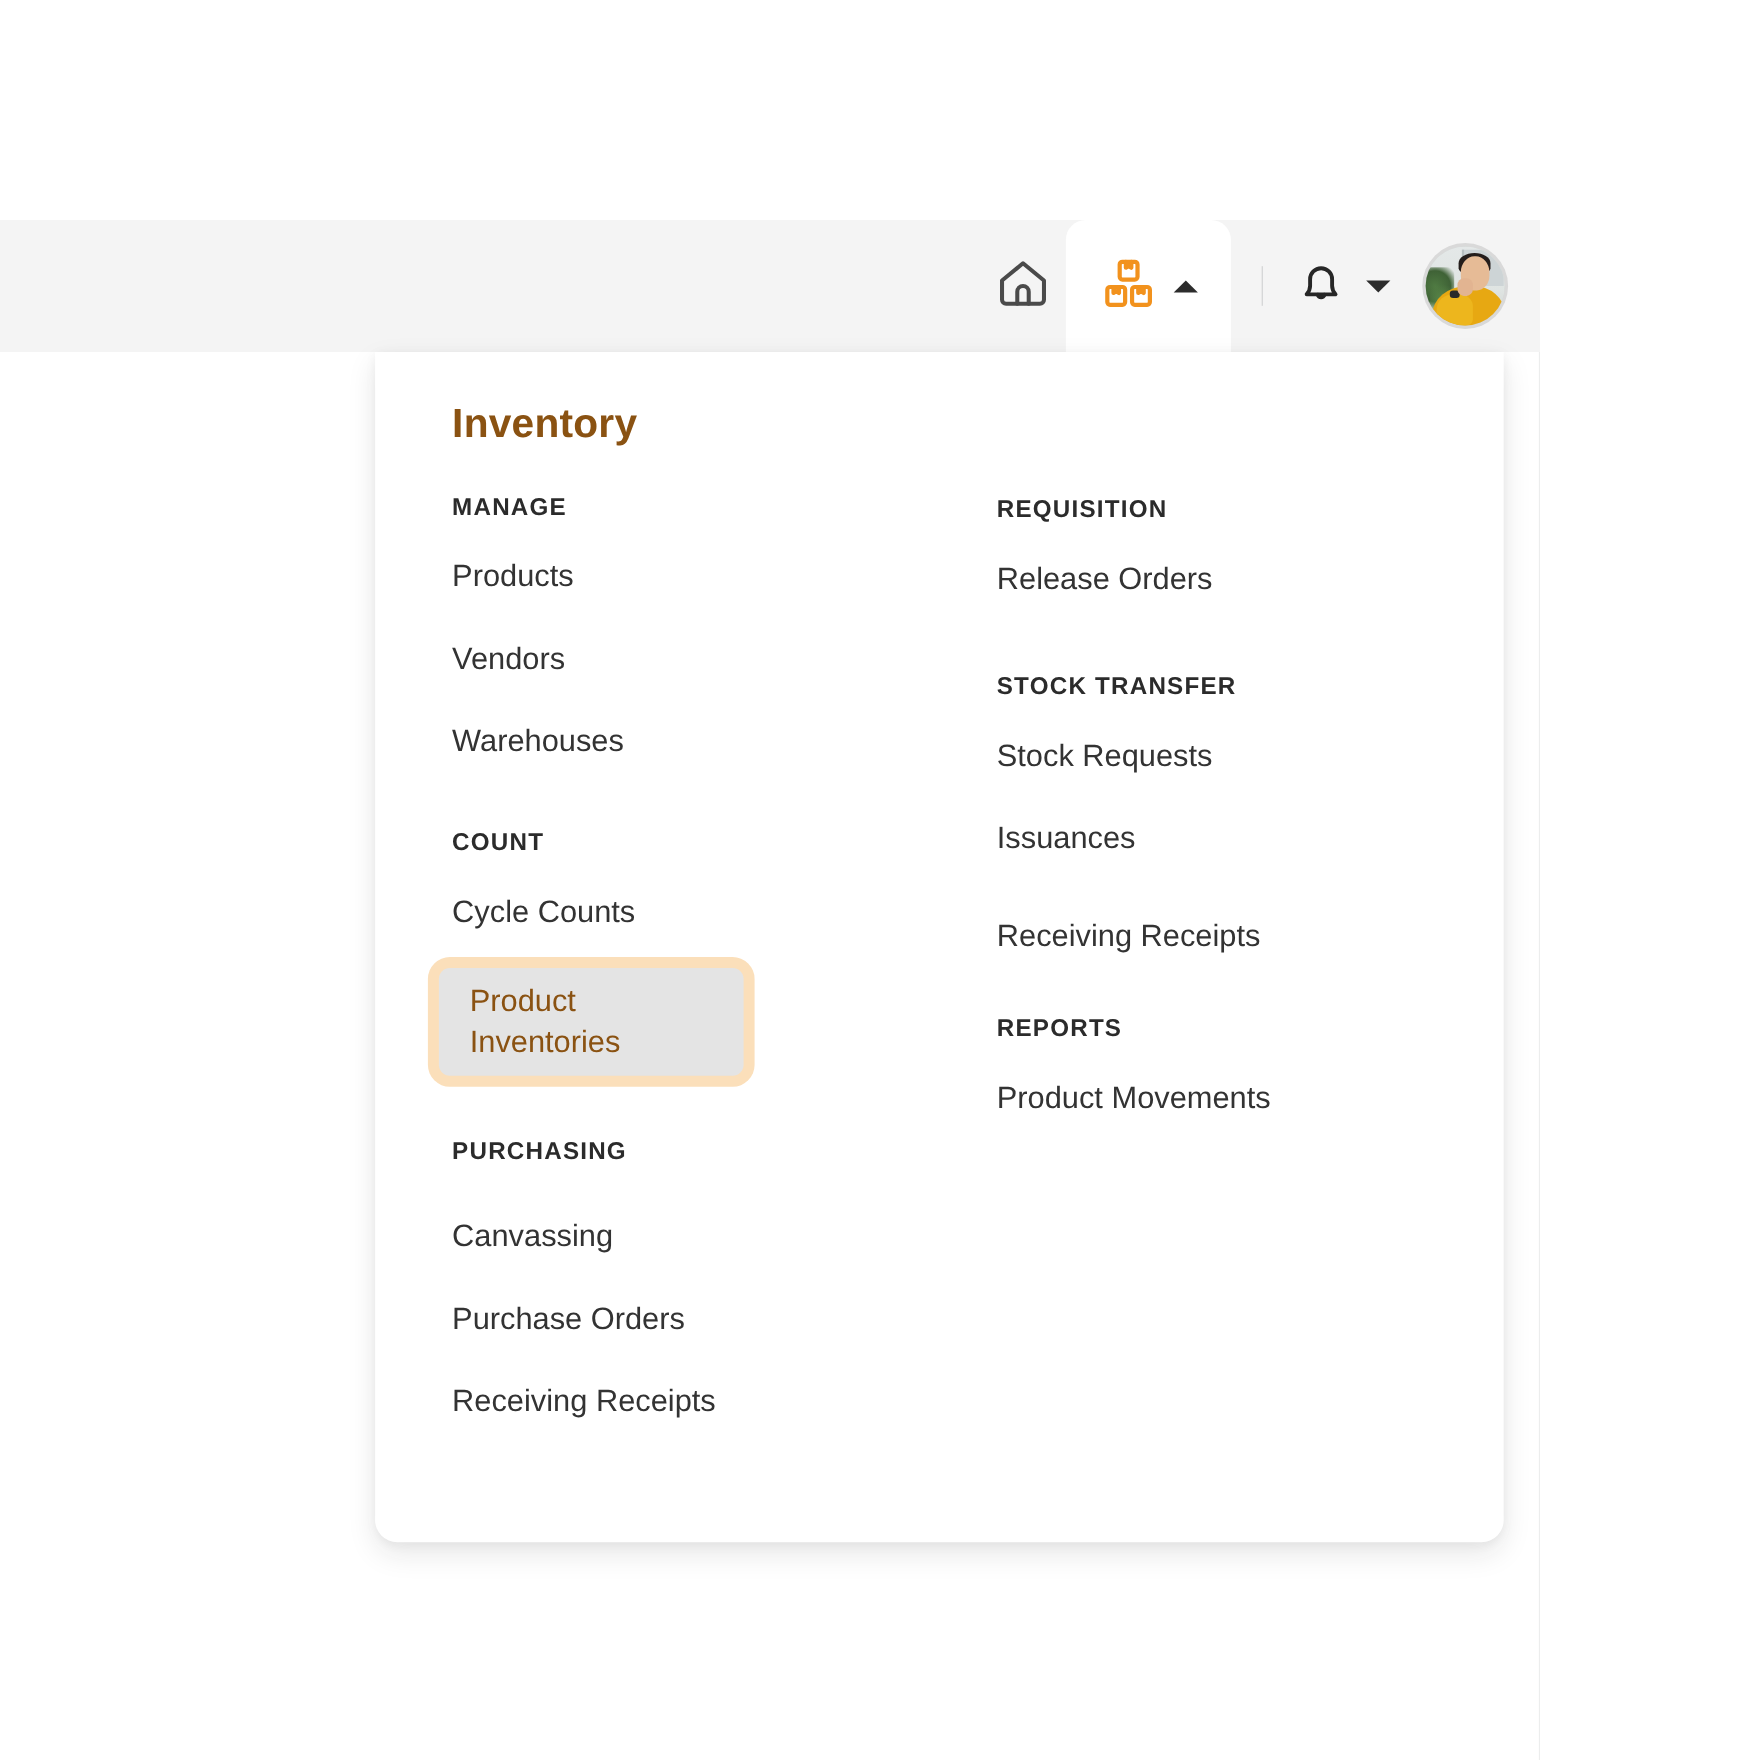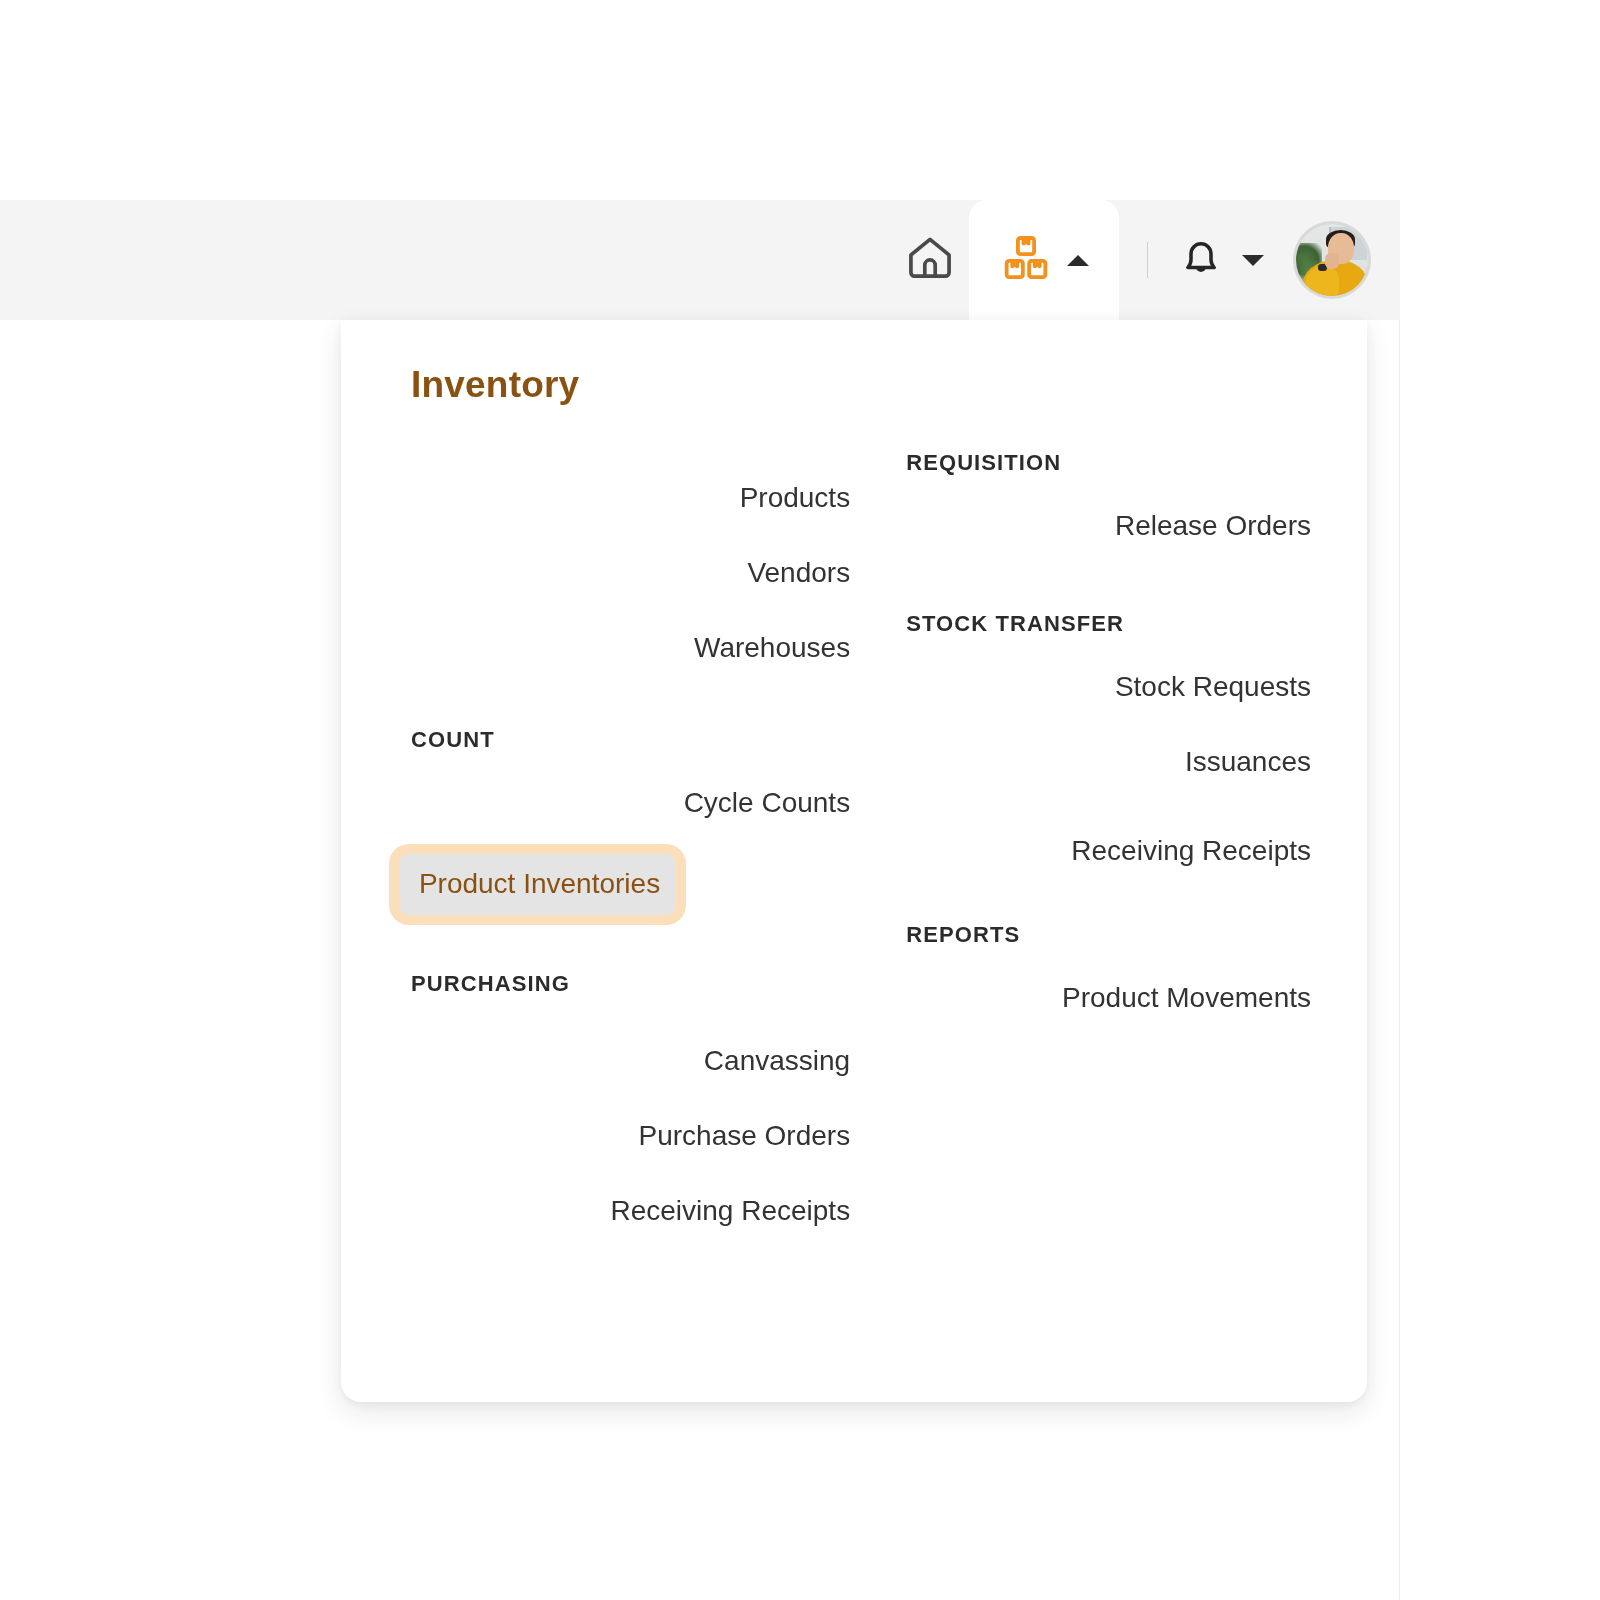--- a/index.html
+++ b/index.html
@@ -229,31 +229,30 @@
   .menu-link {
     display: block;
     font-size: 28px;
     color: #333333;
     margin: 0;
     padding: 12px 16px 12px 40px;
     text-decoration: none;
     line-height: 1.32;
     cursor: pointer;
     border-radius: 12px;
-    text-align: right;
   }
 
   .menu-link.selected {
     color: #8a5212;
     background: #e4e4e4;
     box-shadow: 0 0 0 10px #fbdfba;
     border-radius: 10px;
     margin-left: 28px;
     margin-right: 190px;
-    padding-left: 0;
+    padding-left: 28px;
     width: auto;
   }
   .sp-40 { height: 40px; }
   .sp-48 { height: 48px; }
   .sp-56 { height: 56px; }
   .sp-14 { height: 14px; }
   .sp-20 { height: 20px; }
 </style>
 </head>
 <body>
@@ -318,20 +317,21 @@
 
   <div class="panel">
     <div class="panel-inner">
 
       <div class="menu-title">Inventory</div>
 
       <div class="cols">
 
         <div class="col-left">
 
+          <div class="group-label">MANAGE</div>
           <div class="sp-20"></div>
           <a class="menu-link">Products</a>
           <div class="sp-14"></div>
           <a class="menu-link">Vendors</a>
           <div class="sp-14"></div>
           <a class="menu-link">Warehouses</a>
 
           <div class="sp-48"></div>
 
           <div class="group-label">COUNT</div>

